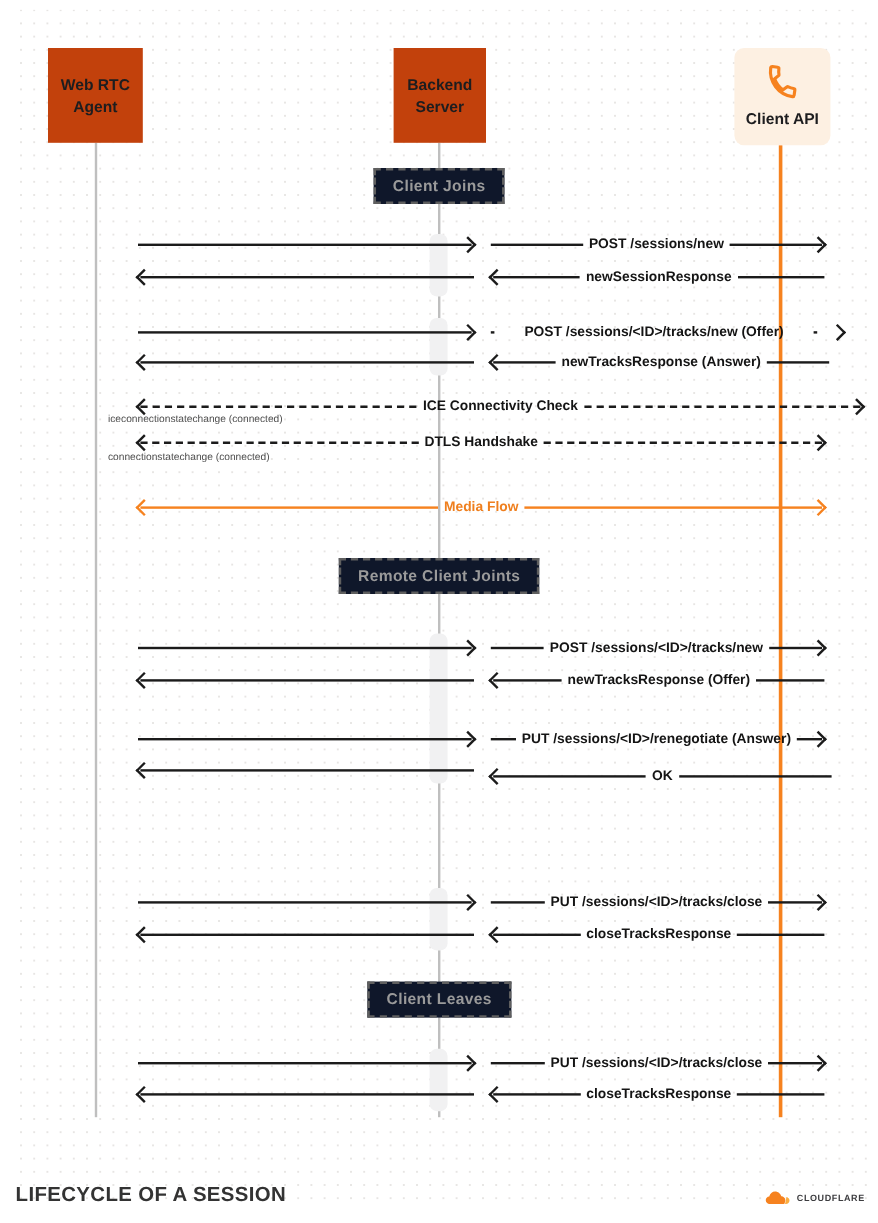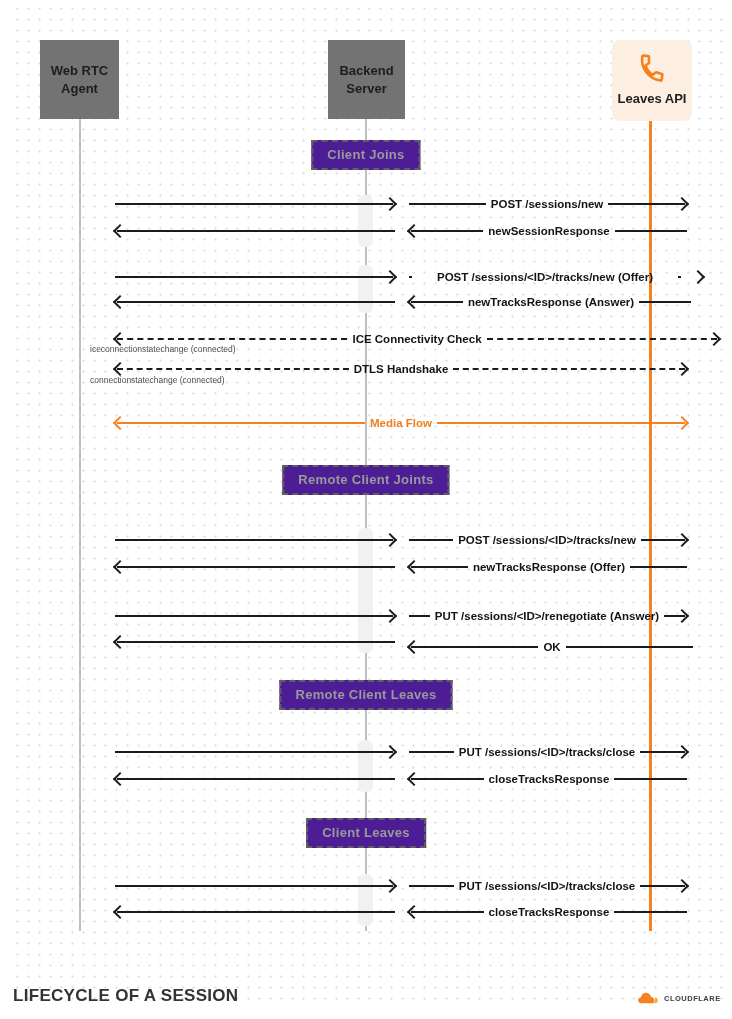--- a/index.html
+++ b/index.html
@@ -4,30 +4,30 @@
 <style>
   html,body{margin:0;padding:0;background:#ffffff;}
   .page{position:relative;width:732px;height:1019px;background:#ffffff;overflow:hidden;
         font-family:"Liberation Sans",sans-serif;}
   .dots{position:absolute;left:8px;top:8px;width:716px;height:999px;border-radius:8px;
         background-image:radial-gradient(#e7e5e3 1.1px, transparent 1.2px);
         background-size:11px 11px;background-position:4px 6px;background-color:#ffffff;}
   
   .actor{position:absolute;display:flex;align-items:center;justify-content:center;
          text-align:center;font-weight:bold;font-size:13px;line-height:1.35;color:#1d1d1f;
-         background:#737373;}
+         background:#c2410c;}
   .actor.calls{background:#fdf0e2;border-radius:8px;flex-direction:column;gap:7px;}
   
   .life{position:absolute;width:2px;background:#bfbfbf;}
   .life.orange{width:3px;background:#f6821f;}
   
   .act{position:absolute;left:358px;width:15px;background:#f1f1f2;border-radius:6px;}
   
   .phase{position:absolute;left:366px;transform:translateX(-50%);height:26px;line-height:26px;
-         padding:0 14px;border:2px dashed #5f5f5f;background:#4c1d95;color:#9a9a9a;
+         padding:0 14px;border:2px dashed #5f5f5f;background:#0f172a;color:#9a9a9a;
          font-size:13px;font-weight:bold;letter-spacing:.3px;white-space:nowrap;}
   
   .row{position:absolute;height:18px;display:flex;align-items:center;padding-left:36px;}
   .ln{flex:1;min-width:3px;height:0;border-top:2.4px solid #1b1b1b;}
   .row.dash .ln{border-top-style:dashed;}
   .lbl{flex:none;padding:0 5px;font-weight:bold;font-size:11.5px;color:#141414;white-space:nowrap;}
   .cv{flex:none;width:8px;height:8px;}
   .cv.r{border-top:2.4px solid #1b1b1b;border-right:2.4px solid #1b1b1b;transform:rotate(45deg);margin-left:-8px;}
   .cv.l{border-top:2.4px solid #1b1b1b;border-left:2.4px solid #1b1b1b;transform:rotate(-45deg);margin-right:-8px;}
   .row.orange .ln{border-color:#f6821f;}
@@ -62,26 +62,25 @@
   </div>
   <div class="actor" style="left:328px;top:40px;width:77px;height:79px;">
     <span>Backend Server</span>
   </div>
   <div class="actor calls" style="left:612px;top:40px;width:80px;height:81px;">
     <span style="display:block;height:30px;">
       <svg width="30" height="30" viewBox="0 0 24 24" fill="none" stroke="#f6821f" stroke-width="2.1" stroke-linejoin="round" stroke-linecap="round">
         <path transform="rotate(8 12 12)" d="M6.62 10.79a15.05 15.05 0 0 0 6.59 6.59l2.2-2.2a1 1 0 0 1 1.02-.24c1.12.37 2.32.57 3.57.57a1 1 0 0 1 1 1V20a1 1 0 0 1-1 1C10.61 21 3 13.39 3 4a1 1 0 0 1 1-1h3.5a1 1 0 0 1 1 1c0 1.25.2 2.45.57 3.57a1 1 0 0 1-.25 1l-2.2 2.22Z"></path>
       </svg>
     </span>
-    <span>Leaves API</span>
+    <span>Client API</span>
   </div>
 
   <div class="phase" style="top:140px;"><span>Client Joins</span></div>
   <div class="phase" style="top:465px;"><span>Remote Client Joints</span></div>
-  <div class="phase" style="top:680px;"><span>Remote Client Leaves</span></div>
   <div class="phase" style="top:818px;"><span>Client Leaves</span></div>
 
   <div class="row" style="left:79px;top:195px;width:280px;">
       <span class="ln"></span>
       <span class="cv r"></span>
     </div>
   <div class="row" style="left:79px;top:222px;width:280px;">
       <span class="cv l"></span>
       <span class="ln"></span>
     </div>

